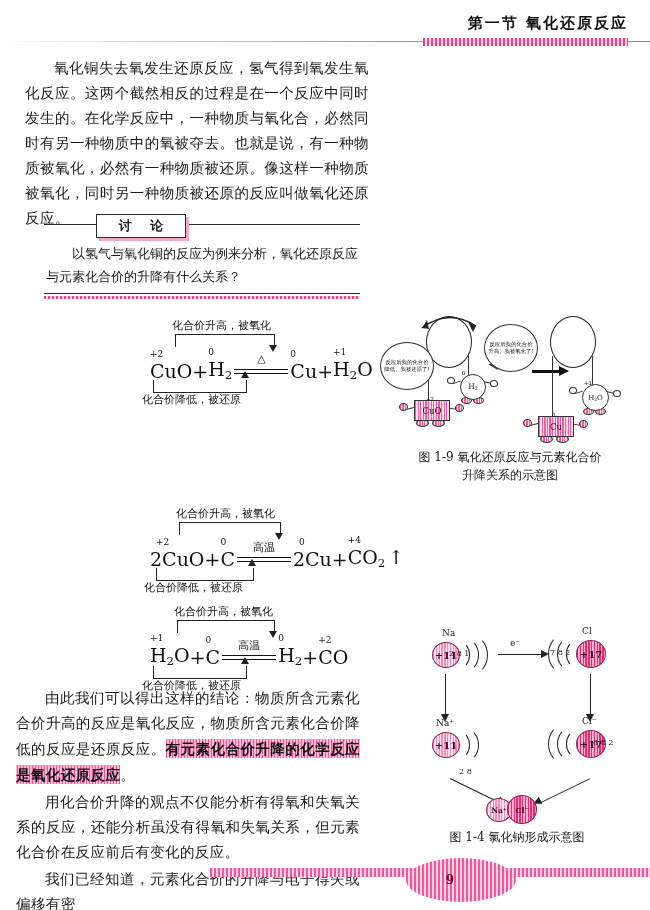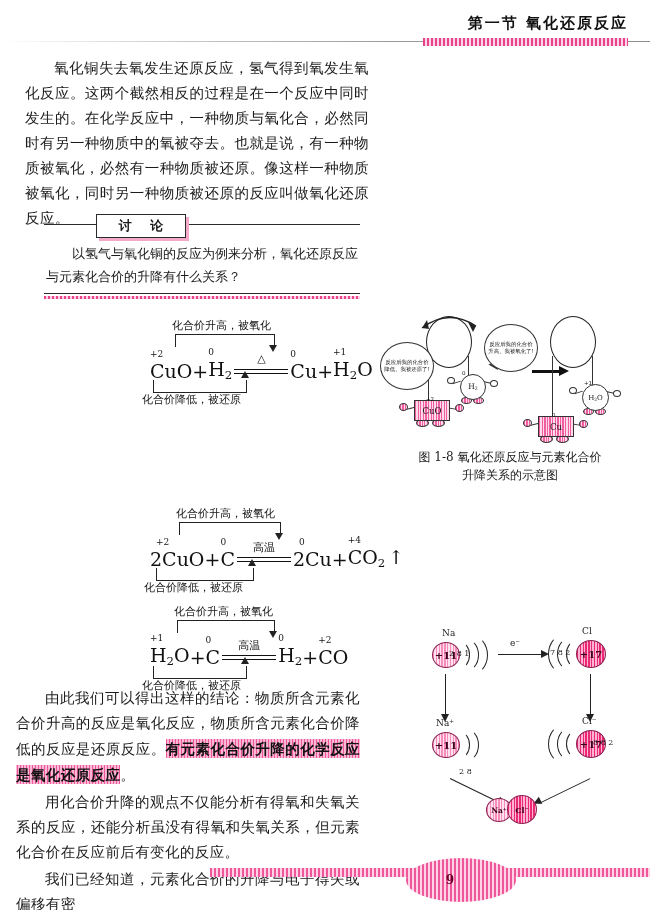--- a/index.html
+++ b/index.html
@@ -446,21 +446,21 @@
       <span>Cu</span>
     </div>
     <div style="position:absolute;left:174px;top:100px;font-size:5.5px;z-index:5;">0</div>
     <div class="limb" style="left:151px;top:112px;width:10px;height:1.2px;transform:rotate(-14deg);"></div>
     <div class="foot" style="left:145px;top:107px;width:7px;height:6px;"></div>
     <div class="limb" style="left:193px;top:112px;width:10px;height:1.2px;transform:rotate(10deg);"></div>
     <div class="foot" style="left:201px;top:108px;width:7px;height:6px;"></div>
     <div class="foot" style="left:162px;top:123px;width:11px;height:6px;"></div>
     <div class="foot" style="left:178px;top:123px;width:11px;height:6px;"></div>
 
-    <div class="fig-caption" style="left:6px;top:136px;width:252px;">图 1-8   氧化还原反应与元素化合价</div>
+    <div class="fig-caption" style="left:6px;top:136px;width:252px;">图 1-9   氧化还原反应与元素化合价</div>
     <div class="fig-caption" style="left:6px;top:154px;width:252px;">升降关系的示意图</div>
   </div>
 
   <div class="fig14">
 
     <div class="atom-label" style="left:42px;top:16px;">Na</div>
     <div class="atom light" style="left:32px;top:30px;width:26px;height:24px;">
       <span>+11</span>
     </div>
     <div class="arc right" style="left:48px;top:29px;width:20px;height:26px;"></div>
@@ -508,20 +508,21 @@
     <div class="fa fa-h" style="left:190px;top:166px;width:56px;transform:rotate(154deg);transform-origin:left center;"></div>
     <div class="fa-head" style="left:133px;top:186px;border-top:4px solid transparent;border-bottom:4px solid transparent;border-right:8px solid #222;transform:rotate(-26deg);"></div>
 
     <div class="atom light" style="left:86px;top:186px;width:24px;height:22px;font-size:7.5px;">
       <span>Na⁺</span>
     </div>
     <div class="atom dark" style="left:107px;top:183px;width:28px;height:27px;font-size:8px;">
       <span>Cl⁻</span>
     </div>
 
+    <div class="fig-caption" style="left:-8px;top:216px;width:250px;">图 1-4   氯化钠形成示意图</div>
   </div>
 
   <div class="footer">
     <div class="foot-bar"></div>
     <div class="foot-oval"></div>
     <div class="page-num">9</div>
   </div>
 
 </div>
 

